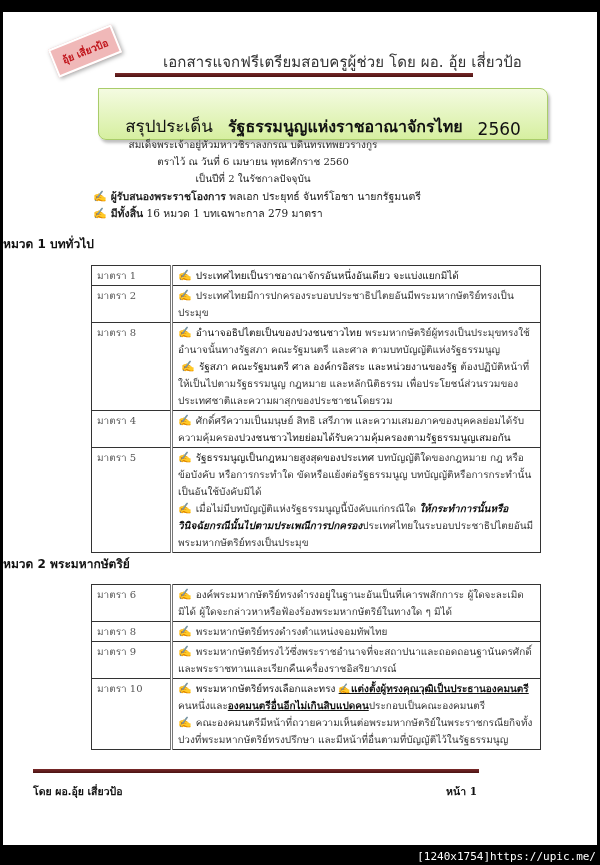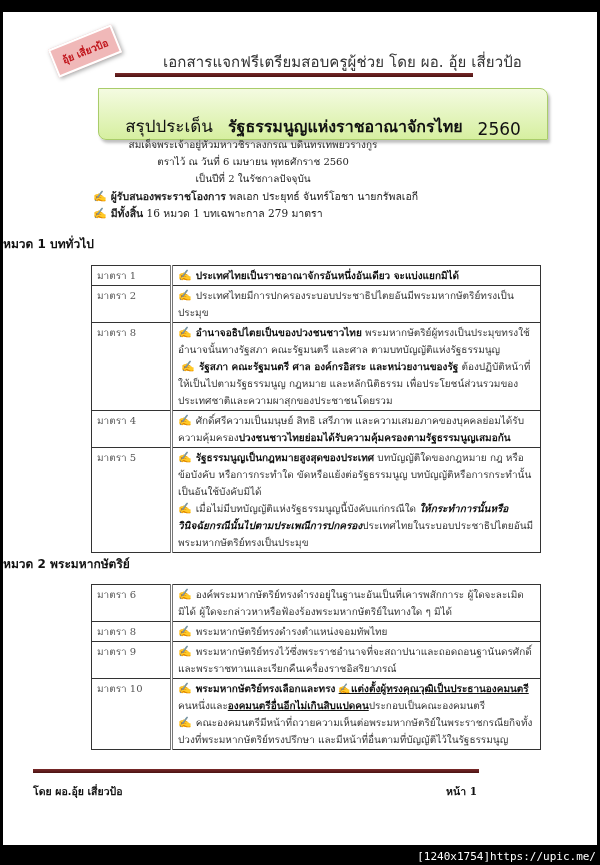--- a/index.html
+++ b/index.html
@@ -40,21 +40,21 @@
   .bullet-line .b { font-weight: bold; margin-top: 16px; }
   .pen { font-weight: bold; display: inline-block; margin-right: 4px; font-size: 11px; }
   .section-title { position: absolute; left: 0; width: 594px; text-align: left; font-weight: bold; font-size: 12px; font-family: "DejaVu Sans", sans-serif; }
   table.law {
     position: absolute; left: 88px; width: 450px; border-collapse: collapse;
     font-family: "DejaVu Serif", serif; font-size: 10px; line-height: 17px; color: #333;
   }
   table.law td { border: 1px solid #333; vertical-align: top; padding: 1px 5px; }
   table.law td.num { width: 80px; color: #555; }
   table.law td.body { border-left: 3px double #777; }
-  .bd { font-weight: bold; color: #111; }
+  .bd { font-weight: normal; color: #111; }
   .bi { font-weight: bold; font-style: italic; color: #111; }
   .bu { font-weight: bold; text-decoration: underline; color: #111; }
   .footer-rule { position: absolute; left: 30px; top: 757px; width: 446px; height: 4px; background: linear-gradient(#7a2a2a, #4a1212); }
   .footer-left { position: absolute; left: 30px; top: 771px; font-size: 10.5px; font-weight: bold; font-family: "DejaVu Serif", serif; }
   .footer-right { position: absolute; right: 120px; top: 771px; font-size: 10.5px; font-weight: bold; font-family: "DejaVu Serif", serif; }
   .watermark { position: absolute; right: 4px; bottom: 2px; color: #fff; font-family: "DejaVu Sans Mono", monospace; font-size: 11px; }
 </style>
 </head>
 <body>
 
@@ -71,21 +71,21 @@
     <span>2560</span>
   </div>
 
   <div class="center-lines">
     <div>สมเด็จพระเจ้าอยู่หัวมหาวชิราลงกรณ บดินทรเทพยวรางกูร</div>
     <div>ตราไว้ ณ วันที่ 6 เมษายน พุทธศักราช 2560</div>
     <div>เป็นปีที่ 2 ในรัชกาลปัจจุบัน</div>
   </div>
 
   <div class="bullet-line" style="top:176px">
-    <span class="pen">✍</span><span class="b">ผู้รับสนองพระราชโองการ</span><span>  พลเอก ประยุทธ์ จันทร์โอชา นายกรัพลเอกี</span>
+    <span class="pen">✍</span><span class="b">ผู้รับสนองพระราชโองการ</span><span>  พลเอก ประยุทธ์ จันทร์โอชา นายกรัฐมนตรี</span>
   </div>
   <div class="bullet-line" style="top:193px">
     <span class="pen">✍</span><span class="b">มีทั้งสิ้น</span><span>  16 หมวด 1 บทเฉพาะกาล  279  มาตรา</span>
   </div>
 
   <div class="section-title" style="top:222px">หมวด 1 บททั่วไป</div>
   <table class="law" style="top:253px">
       <tbody id="sec0">
         <tr>
           <td class="num">มาตรา 1</td>

